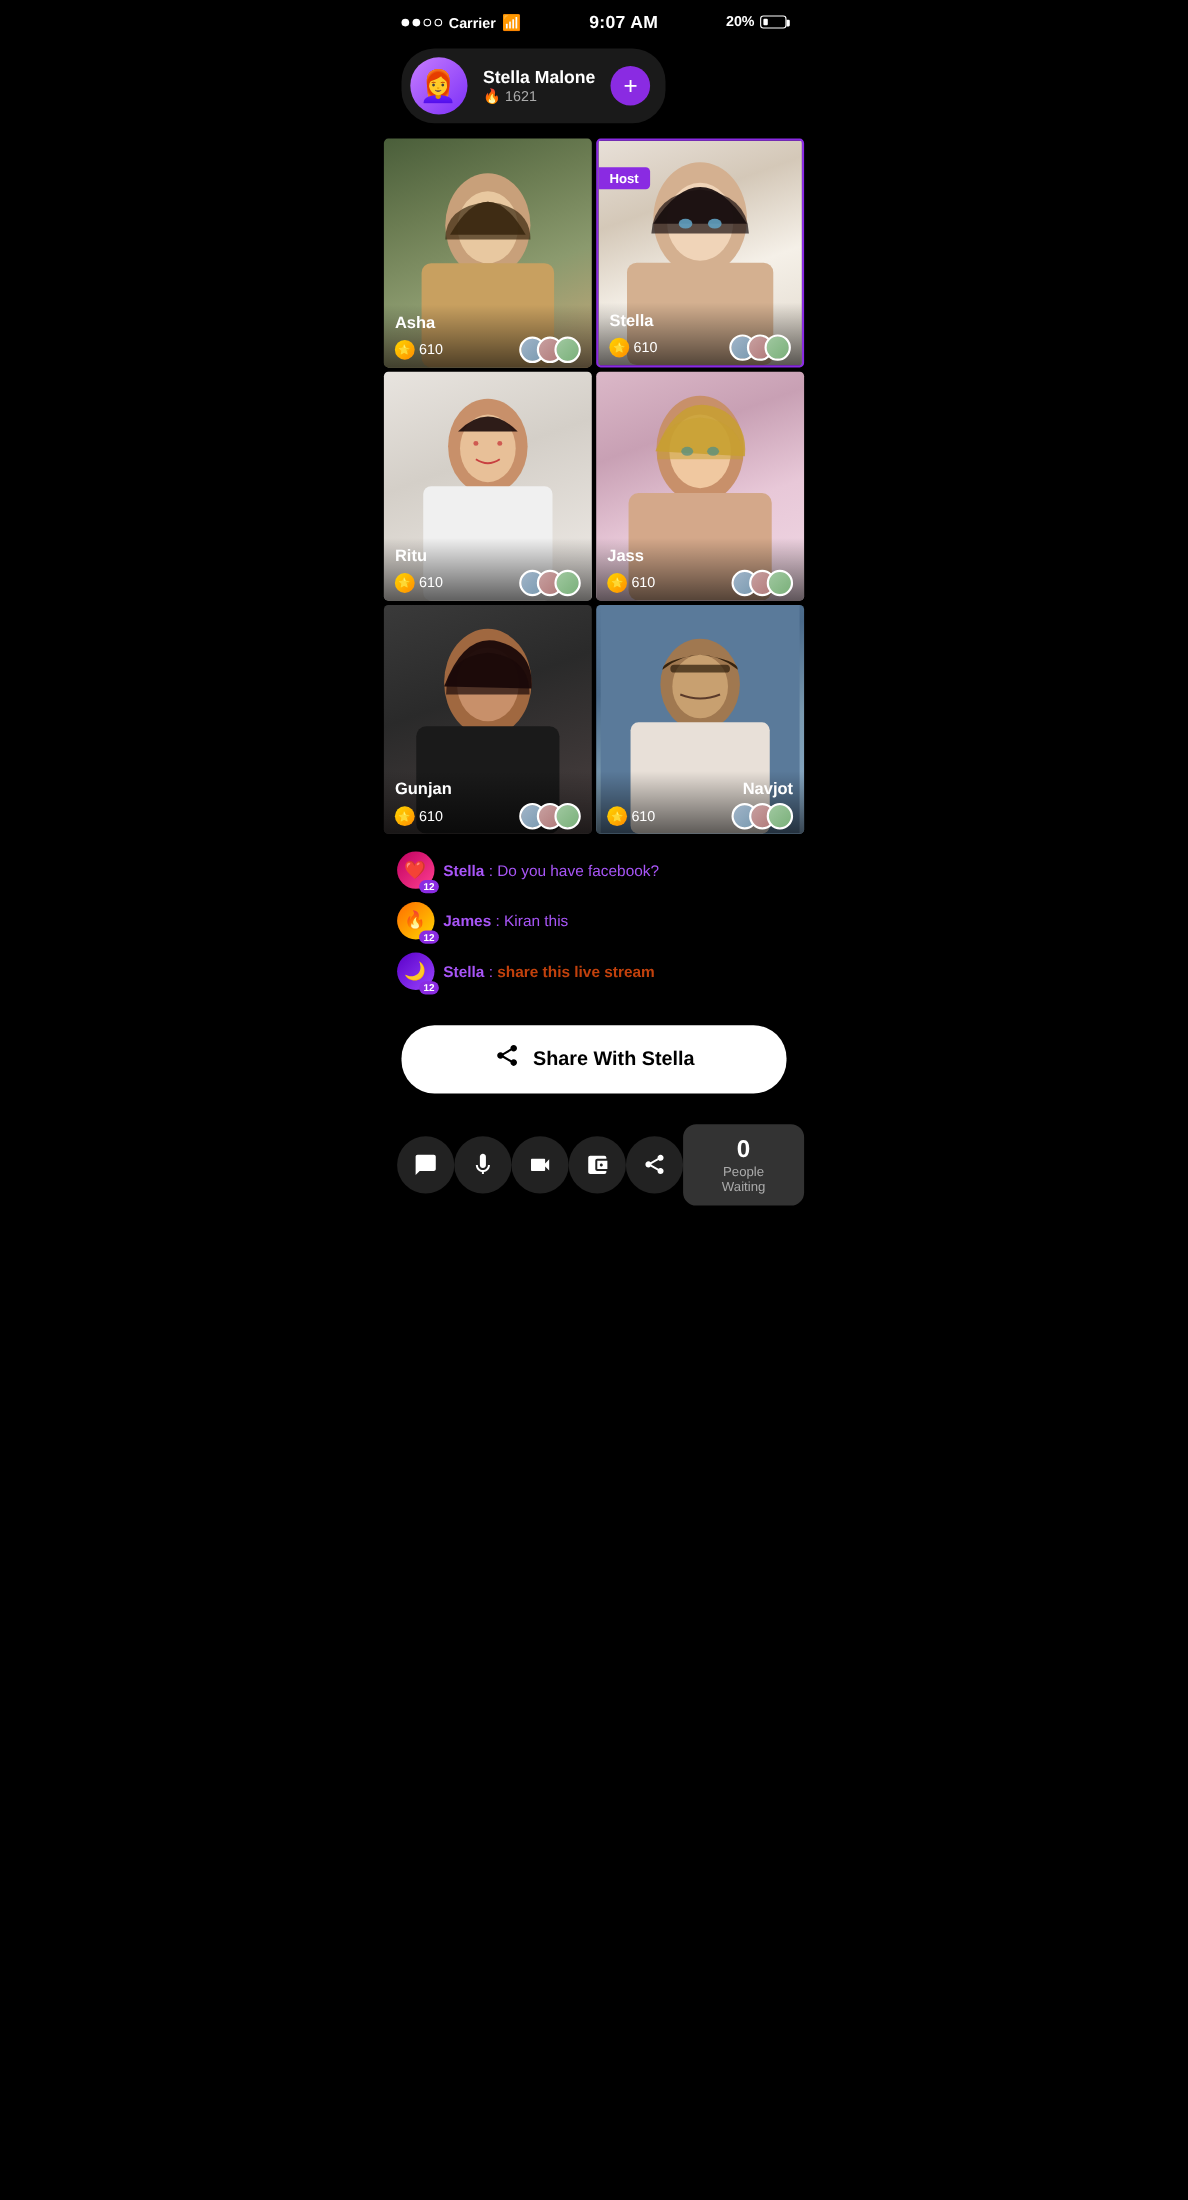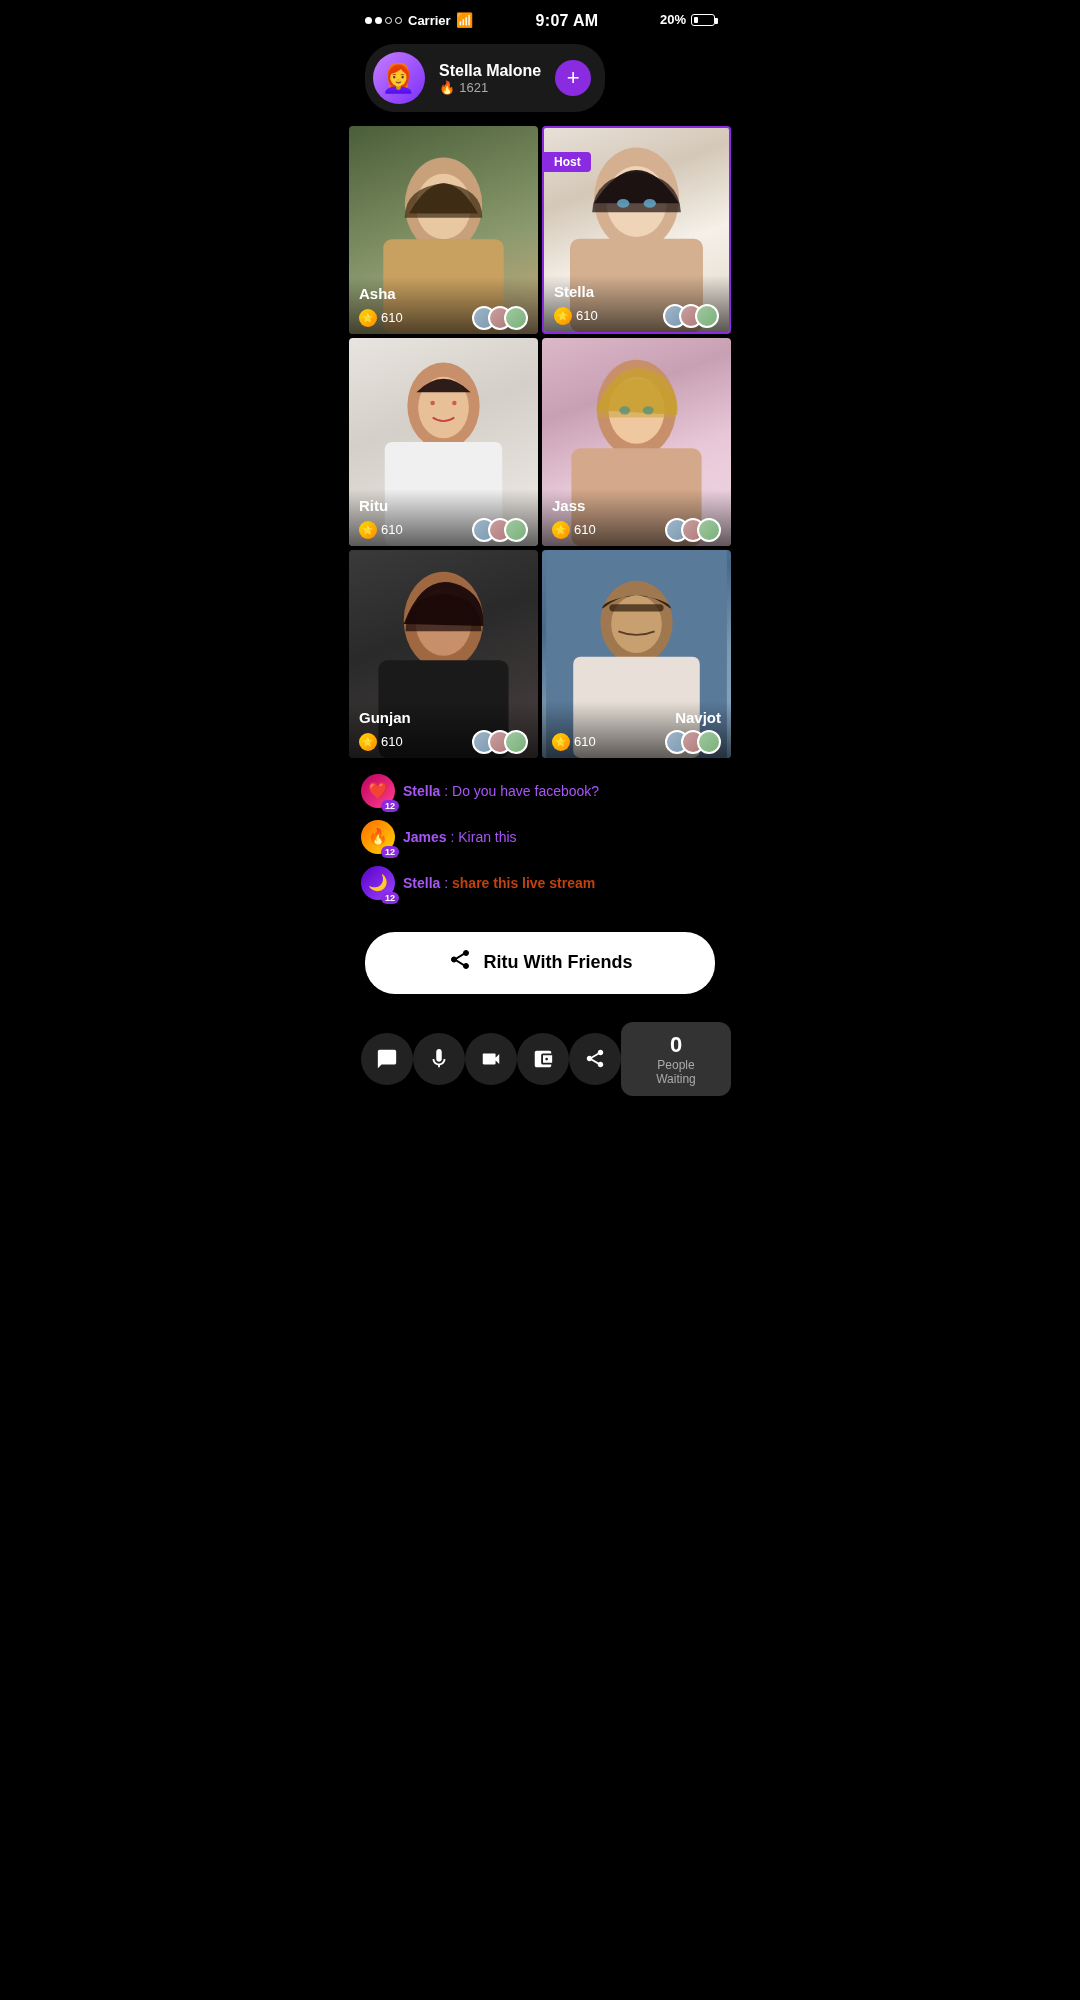--- a/index.html
+++ b/index.html
@@ -445,21 +445,21 @@
 
 </div>
 
 <div class="share-btn-wrap">
   <button class="share-btn">
     <span class="share-icon-box">
       <svg width="24" height="24" viewBox="0 0 24 24" fill="none" xmlns="http://www.w3.org/2000/svg">
         <path d="M18 8C19.6569 8 21 6.65685 21 5C21 3.34315 19.6569 2 18 2C16.3431 2 15 3.34315 15 5C15 5.12548 15.0077 5.24917 15.0228 5.37061L8.08259 9.4192C7.54303 8.86661 6.81145 8.5 6 8.5C4.34315 8.5 3 9.84315 3 11.5C3 13.1569 4.34315 14.5 6 14.5C6.81145 14.5 7.54303 14.1334 8.08259 13.5808L15.0228 17.6294C15.0077 17.7508 15 17.8745 15 18C15 19.6569 16.3431 21 18 21C19.6569 21 21 19.6569 21 18C21 16.3431 19.6569 15 18 15C17.1886 15 16.457 15.3666 15.9174 15.9192L8.97721 11.8706C8.99234 11.7492 9 11.6255 9 11.5C9 11.3745 8.99234 11.2508 8.97721 11.1294L15.9174 7.08081C16.457 7.63339 17.1886 8 18 8Z" fill="black"></path>
       </svg>
     </span>
-    <span>Ritu With Friends</span>
+    <span>Share With Stella</span>
   </button>
 </div>
 
 <div class="bottom-nav">
 
   <button class="nav-btn">
     <div class="nav-circle">
       <svg width="22" height="22" viewBox="0 0 24 24" fill="white" xmlns="http://www.w3.org/2000/svg">
         <path d="M20 2H4C2.9 2 2 2.9 2 4V22L6 18H20C21.1 18 22 17.1 22 16V4C22 2.9 21.1 2 20 2Z"></path>
       </svg>

